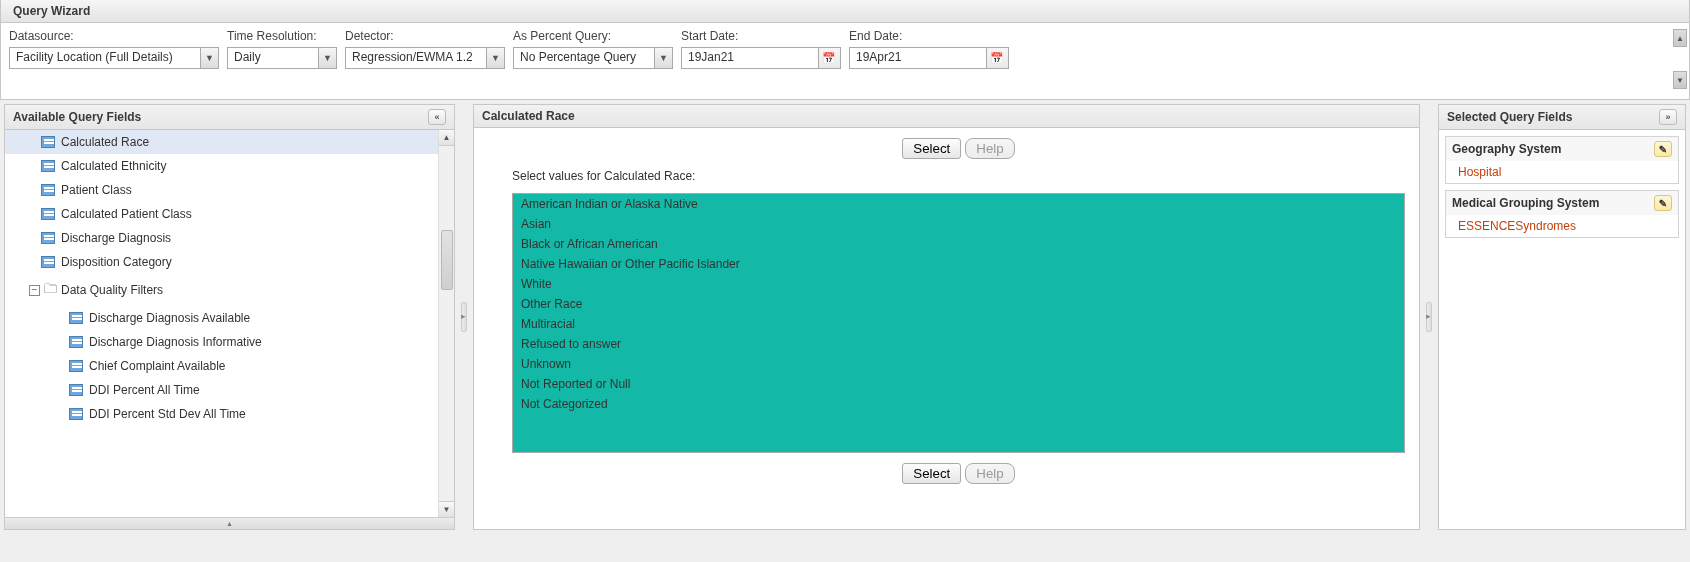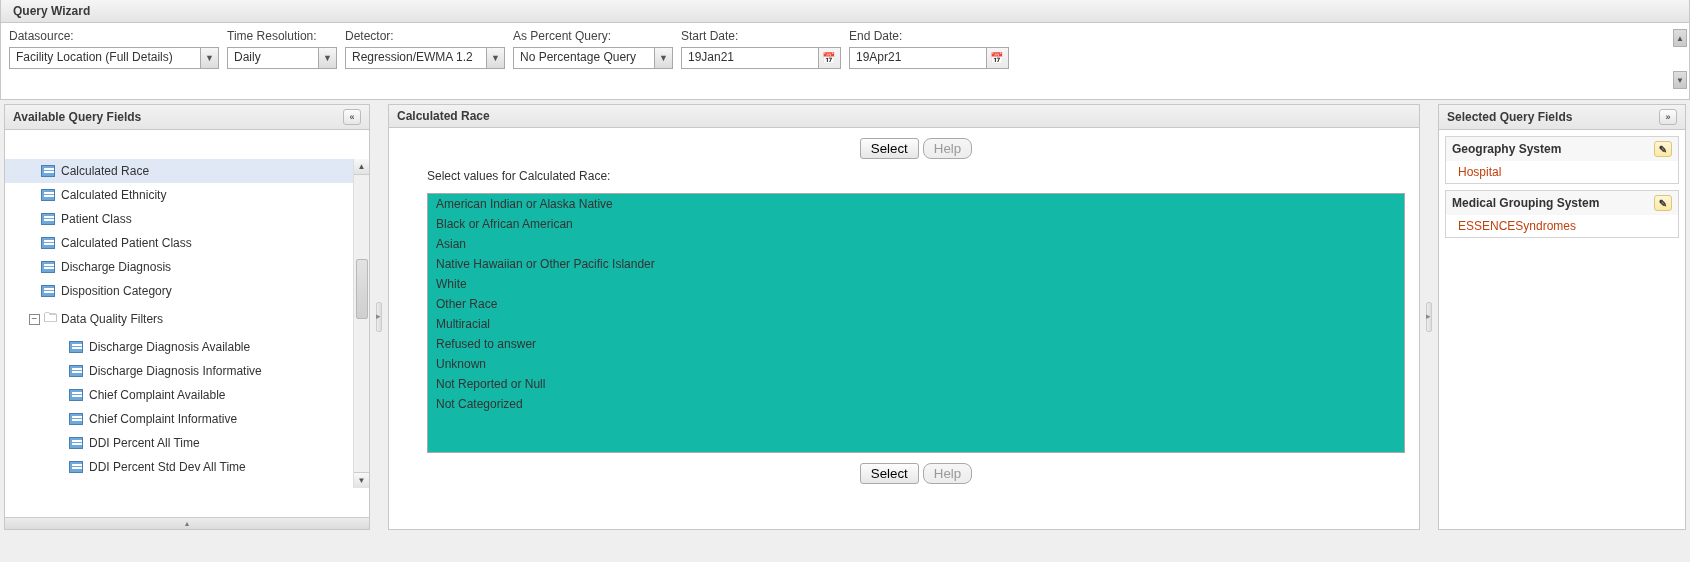--- a/index.html
+++ b/index.html
@@ -115,21 +115,21 @@
 .collapse-btn {
   width: 18px; height: 16px;
   border: 1px solid #bbb;
   border-radius: 3px;
   background: linear-gradient(#fcfcfc, #e6e6e6);
   display: flex; align-items: center; justify-content: center;
   font-size: 9px; color: #555;
 }
 
 
-.left-panel { width: 366px; gap: 29px; }
+.left-panel { width: 451px; }
 .tree-wrap {
   flex: 1;
   overflow: hidden;
   position: relative;
 }
 .tree {
   overflow-y: hidden;
   height: 100%;
 }
 .tree-item {
@@ -384,24 +384,20 @@
           <div class="tree-item indent2">
             <span class="field-icon"></span>
             <span>Discharge Diagnosis Informative</span>
           </div>
           <div class="tree-item indent2">
             <span class="field-icon"></span>
             <span>Chief Complaint Available</span>
           </div>
           <div class="tree-item indent2">
             <span class="field-icon"></span>
-            <span>Chief Complaint Informative</span>
-          </div>
-          <div class="tree-item indent2">
-            <span class="field-icon"></span>
             <span>DDI Percent All Time</span>
           </div>
           <div class="tree-item indent2">
             <span class="field-icon"></span>
             <span>DDI Percent Std Dev All Time</span>
           </div>
         </div>
       <div class="tree-scrollbar">
         <div class="scroll-arrow">▲</div>
         <div class="scroll-thumb"></div>
@@ -420,22 +416,22 @@
       <span>Calculated Race</span>
     </div>
     <div class="center-body">
       <div class="btn-row">
         <button class="btn">Select</button>
         <button class="btn disabled">Help</button>
       </div>
       <div class="instr">Select values for Calculated Race:</div>
       <div class="value-list" id="value-list">
           <div class="value-item">American Indian or Alaska Native</div>
+          <div class="value-item">Asian</div>
           <div class="value-item">Black or African American</div>
-          <div class="value-item">Asian</div>
           <div class="value-item">Native Hawaiian or Other Pacific Islander</div>
           <div class="value-item">White</div>
           <div class="value-item">Other Race</div>
           <div class="value-item">Multiracial</div>
           <div class="value-item">Refused to answer</div>
           <div class="value-item">Unknown</div>
           <div class="value-item">Not Reported or Null</div>
           <div class="value-item">Not Categorized</div>
         </div>
       <div class="btn-row">

